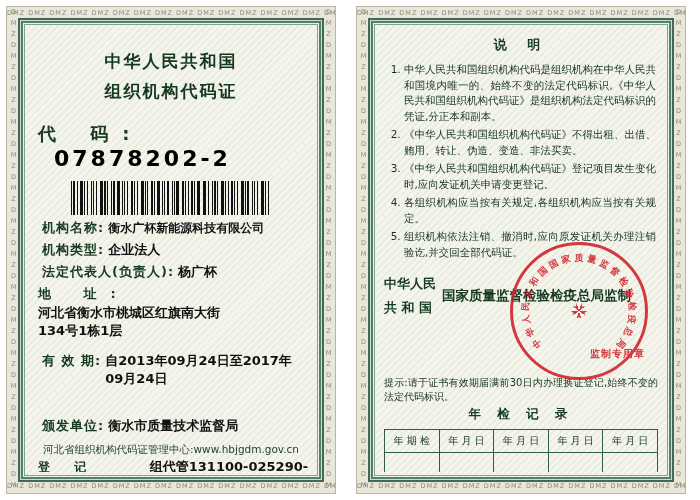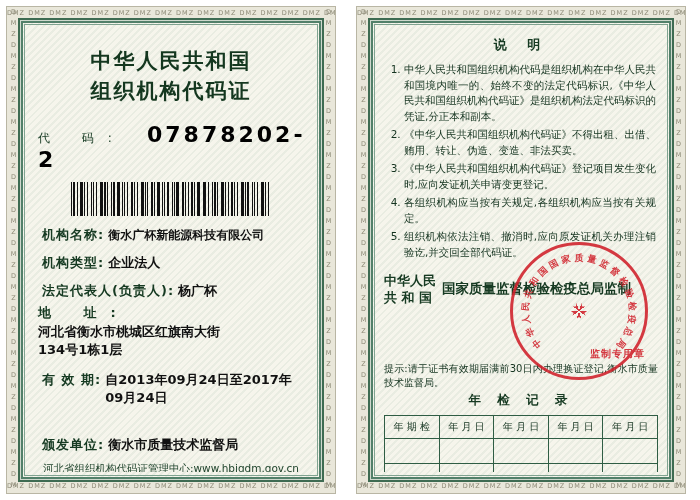--- a/index.html
+++ b/index.html
@@ -101,21 +101,21 @@
   }
 
   
   .title-block {
     text-align: center;
     margin-top: 18px;
   }
   .title-line {
     font-family: "DejaVu Sans", "Liberation Sans", sans-serif;
     font-weight: bold;
-    font-size: 21px;
+    font-size: 17px;
     letter-spacing: 2px;
     color: #14371f;
     line-height: 30px;
   }
 
   .row {
     display: flex;
     align-items: baseline;
     margin: 0 4px;
   }
@@ -131,22 +131,22 @@
     color: #111;
     font-weight: bold;
     margin-left: 4px;
   }
 
   #code-row {
     margin-top: 16px;
     padding-left: 8px;
   }
   #code-label {
-    font-size: 12px;
-    font-weight: normal;
+    font-size: 18px;
+    font-weight: bold;
     letter-spacing: 14px;
     color: #163a22;
   }
   #code-value {
     font-size: 22px;
     font-weight: bold;
     letter-spacing: 3px;
     color: #000;
     margin-left: 16px;
   }
@@ -163,21 +163,21 @@
     display: flex;
     align-items: stretch;
   }
   #barcode i {
     display: block;
     background: #111;
     height: 100%;
   }
 
   .field {
-    margin-top: 10px;
+    margin-top: 4px;
     padding-left: 8px;
   }
   .field .lbl { font-size: 13px; }
 
   #name-row .val { font-size: 12px; }
   #addr-wrap {
     padding-left: 8px;
     margin-top: 4px;
   }
   #addr-label {
@@ -250,21 +250,21 @@
   #org-line {
     margin-top: 12px;
     display: flex;
     align-items: center;
     padding-left: 4px;
   }
   #org-left {
     font-size: 13px;
     font-weight: bold;
     color: #163a22;
-    line-height: 17px;
+    line-height: 24px;
     white-space: pre-line;
   }
   #org-right {
     font-size: 13.5px;
     font-weight: bold;
     color: #163a22;
     margin-left: 6px;
     letter-spacing: 0px;
   }
 
@@ -770,21 +770,21 @@
               <span style="transform: rotate(-19.166666666666657deg) translate(53px) rotate(90deg) translate(-50%,-50%)">验</span>
               <span style="transform: rotate(-5deg) translate(53px) rotate(90deg) translate(-50%,-50%)">检</span>
               <span style="transform: rotate(9.166666666666657deg) translate(53px) rotate(90deg) translate(-50%,-50%)">疫</span>
               <span style="transform: rotate(23.333333333333343deg) translate(53px) rotate(90deg) translate(-50%,-50%)">总</span>
               <span style="transform: rotate(37.5deg) translate(53px) rotate(90deg) translate(-50%,-50%)">局</span>
             </div>
           <div id="seal-bottom">监制专用章</div>
         </div>
 
         <div id="tip">
-          <span>提示:</span><span>请于证书有效期届满前30日内办理换证登记,衡水市质量技术监督局。</span>
+          <span>提示:</span><span>请于证书有效期届满前30日内办理换证登记,始终不变的法定代码标识。</span>
         </div>
 
         <div id="annual-title">年 检 记 录</div>
 
         <table id="annual-table">
           <thead>
             <tr>
               <th>年 期 检</th>
               <th>年 月 日</th>
               <th>年 月 日</th>

